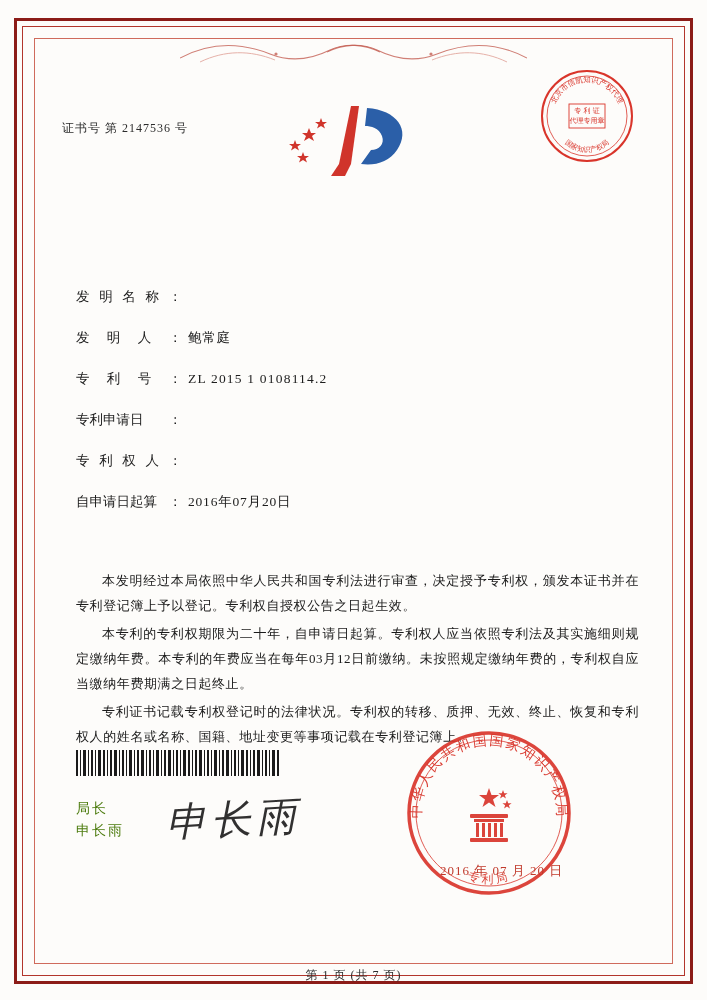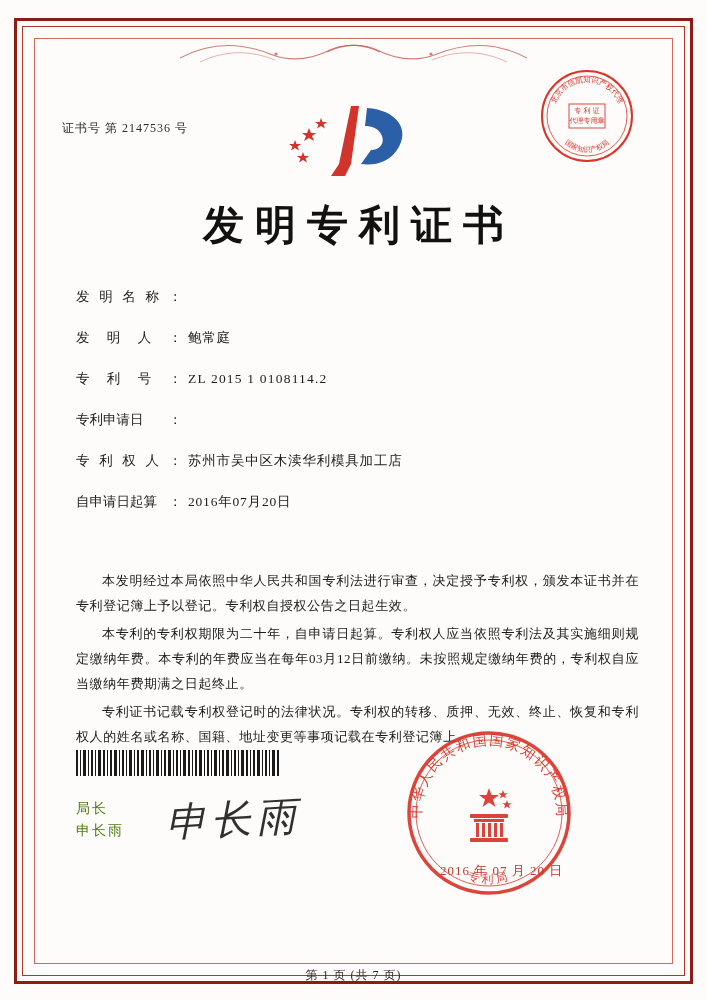--- a/index.html
+++ b/index.html
@@ -277,21 +277,20 @@
         <path d="M72 4 L 80 4 L 72 62 L 60 62 Z" fill="#d0342b"></path>
         <path d="M60 62 L 72 62 L 66 74 L 52 74 Z" fill="#d0342b"></path>
 
         <polygon points="30,26 32,31 37,31 33,34 35,39 30,36 25,39 27,34 23,31 28,31" fill="#d0342b"></polygon>
         <polygon points="16,38 17.5,42 22,42 18.5,44.5 20,48.5 16,46 12,48.5 13.5,44.5 10,42 14.5,42" fill="#d0342b"></polygon>
         <polygon points="24,50 25.5,54 30,54 26.5,56.5 28,60.5 24,58 20,60.5 21.5,56.5 18,54 22.5,54" fill="#d0342b"></polygon>
         <polygon points="42,16 43.5,20 48,20 44.5,22.5 46,26.5 42,24 38,26.5 39.5,22.5 36,20 40.5,20" fill="#d0342b"></polygon>
       </svg>
     </div>
 
-    <div class="title">发明专利证书</div>
 
     <div class="fields">
 
       <div class="field-row">
         <div class="field-label">
           <span>发</span>
             <span>明</span>
             <span>名</span>
             <span>称</span>
             <span class="field-colon">：</span>
@@ -326,21 +325,20 @@
       </div>
 
       <div class="field-row">
         <div class="field-label">
           <span>专</span>
             <span>利</span>
             <span>权</span>
             <span>人</span>
             <span class="field-colon">：</span>
         </div>
-        <div class="field-value">苏州市吴中区木渎华利模具加工店</div>
       </div>
 
       <div class="field-row">
         <div class="field-label">
           <span>自申请日起算</span>
             <span class="field-colon">：</span>
         </div>
         <div class="field-value">2016年07月20日</div>
       </div>
 

